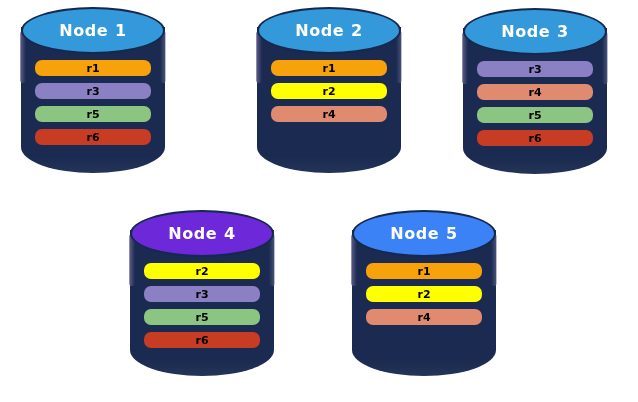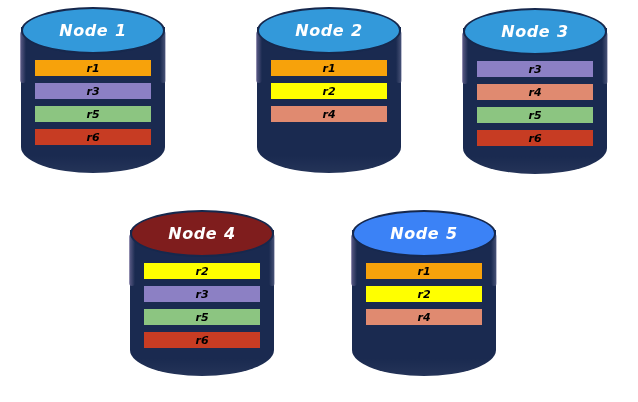--- a/index.html
+++ b/index.html
@@ -13,21 +13,20 @@
     height: 402px;
     position: relative;
     overflow: hidden;
     font-family: "DejaVu Sans", "Liberation Sans", sans-serif;
   }
 
   #diagram-canvas {
     position: relative;
     width: 612px;
     height: 402px;
-    font-style: italic;
   }
 
   
   .node {
     position: absolute;
     width: 160px;
     height: 180px;
   }
 
   .node-body {
@@ -108,21 +107,21 @@
     width: 144px;
     box-sizing: border-box;
     padding: 0 14px;
     display: flex;
     flex-direction: column;
     gap: 7px;
   }
 
   .shard {
     height: 16px;
-    border-radius: 0;
+    border-radius: 7px;
     display: flex;
     align-items: center;
     justify-content: center;
     color: #000000;
     font-size: 11px;
     font-weight: bold;
     line-height: 1;
   }
 </style>
 </head>
@@ -171,21 +170,21 @@
         <div class="shard" style="background: rgb(224, 138, 112); color: rgb(0, 0, 0);">r4</div>
         <div class="shard" style="background: rgb(140, 197, 129); color: rgb(0, 0, 0);">r5</div>
         <div class="shard" style="background: rgb(199, 60, 35); color: rgb(0, 0, 0);">r6</div>
       </div>
     </div>
     <div class="node" style="left: 122px; top: 208px;">
       <div class="node-body"></div>
       <div class="node-bottom-shade"></div>
       <div class="node-rim-left"></div>
       <div class="node-rim-right"></div>
-      <div class="node-top" style="background: #7f1d1d;">
+      <div class="node-top" style="background: #6d28d9;">
         <div class="node-title"><span>Node</span><span class="num">4</span></div>
       </div>
       <div class="shard-list">
         <div class="shard" style="background: rgb(255, 255, 0); color: rgb(0, 0, 0);">r2</div>
         <div class="shard" style="background: rgb(140, 128, 196); color: rgb(0, 0, 0);">r3</div>
         <div class="shard" style="background: rgb(140, 197, 129); color: rgb(0, 0, 0);">r5</div>
         <div class="shard" style="background: rgb(199, 60, 35); color: rgb(0, 0, 0);">r6</div>
       </div>
     </div>
     <div class="node" style="left: 344px; top: 208px;">

